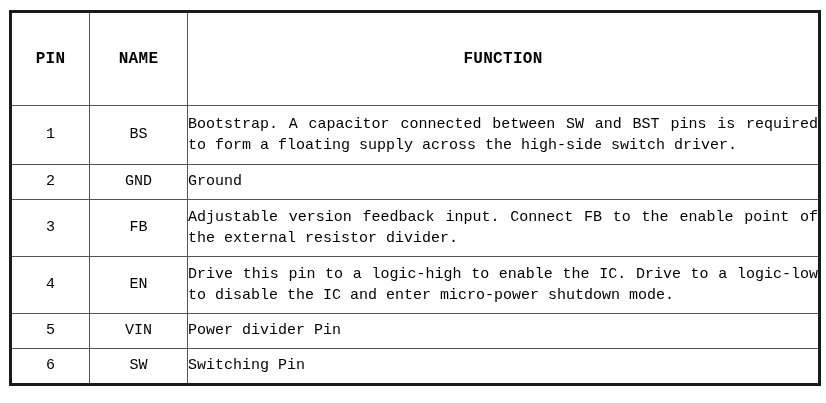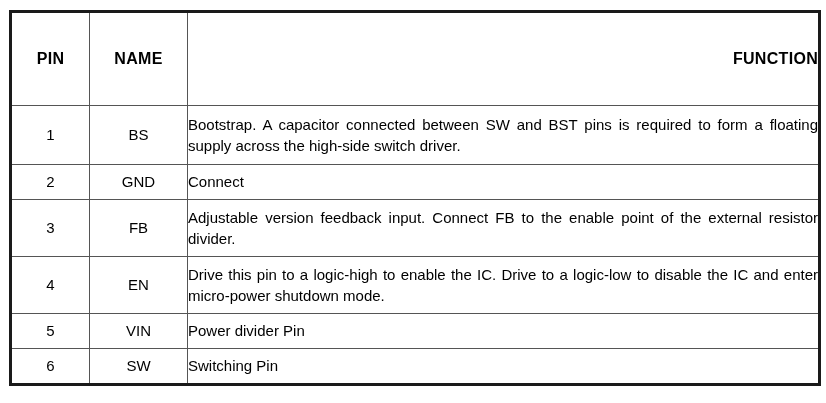--- a/index.html
+++ b/index.html
@@ -15,20 +15,21 @@
     font-family: "Liberation Sans", sans-serif;
     color: #000000;
     -webkit-font-smoothing: antialiased;
   }
 
   #page {
     position: relative;
     width: 792px;
     height: 403px;
     background: #ffffff;
+    font-family: Liberation Mono, monospace;
   }
 
   
   #pin-table {
     position: absolute;
     left: 9px;
     top: 10px;
     width: 809px;
     border-collapse: collapse;
     table-layout: fixed;
@@ -54,21 +55,21 @@
     height: 92px;
     font-weight: bold;
     font-size: 16px;
     letter-spacing: 0.3px;
   }
   .header-row th.th-pin,
   .header-row th.th-name {
     text-align: center;
   }
   .header-row th.th-func {
-    text-align: right;
+    text-align: center;
   }
 
   
   .cell-pin,
   .cell-name {
     text-align: center;
     font-size: 15px;
     line-height: 1.25;
   }
   .cell-func {
@@ -109,21 +110,21 @@
 
       <tr class="row-h-tall">
         <td class="cell-pin">1</td>
         <td class="cell-name">BS</td>
         <td class="cell-func">Bootstrap. A capacitor connected between SW and BST pins is required to form a floating supply across the high-side switch driver.</td>
       </tr>
 
       <tr class="row-h-short">
         <td class="cell-pin">2</td>
         <td class="cell-name">GND</td>
-        <td class="cell-func">Connect</td>
+        <td class="cell-func">Ground</td>
       </tr>
 
       <tr class="row-h-mid">
         <td class="cell-pin">3</td>
         <td class="cell-name">FB</td>
         <td class="cell-func">Adjustable version feedback input. Connect FB to the enable point of the external resistor divider.</td>
       </tr>
 
       <tr class="row-h-mid">
         <td class="cell-pin">4</td>

